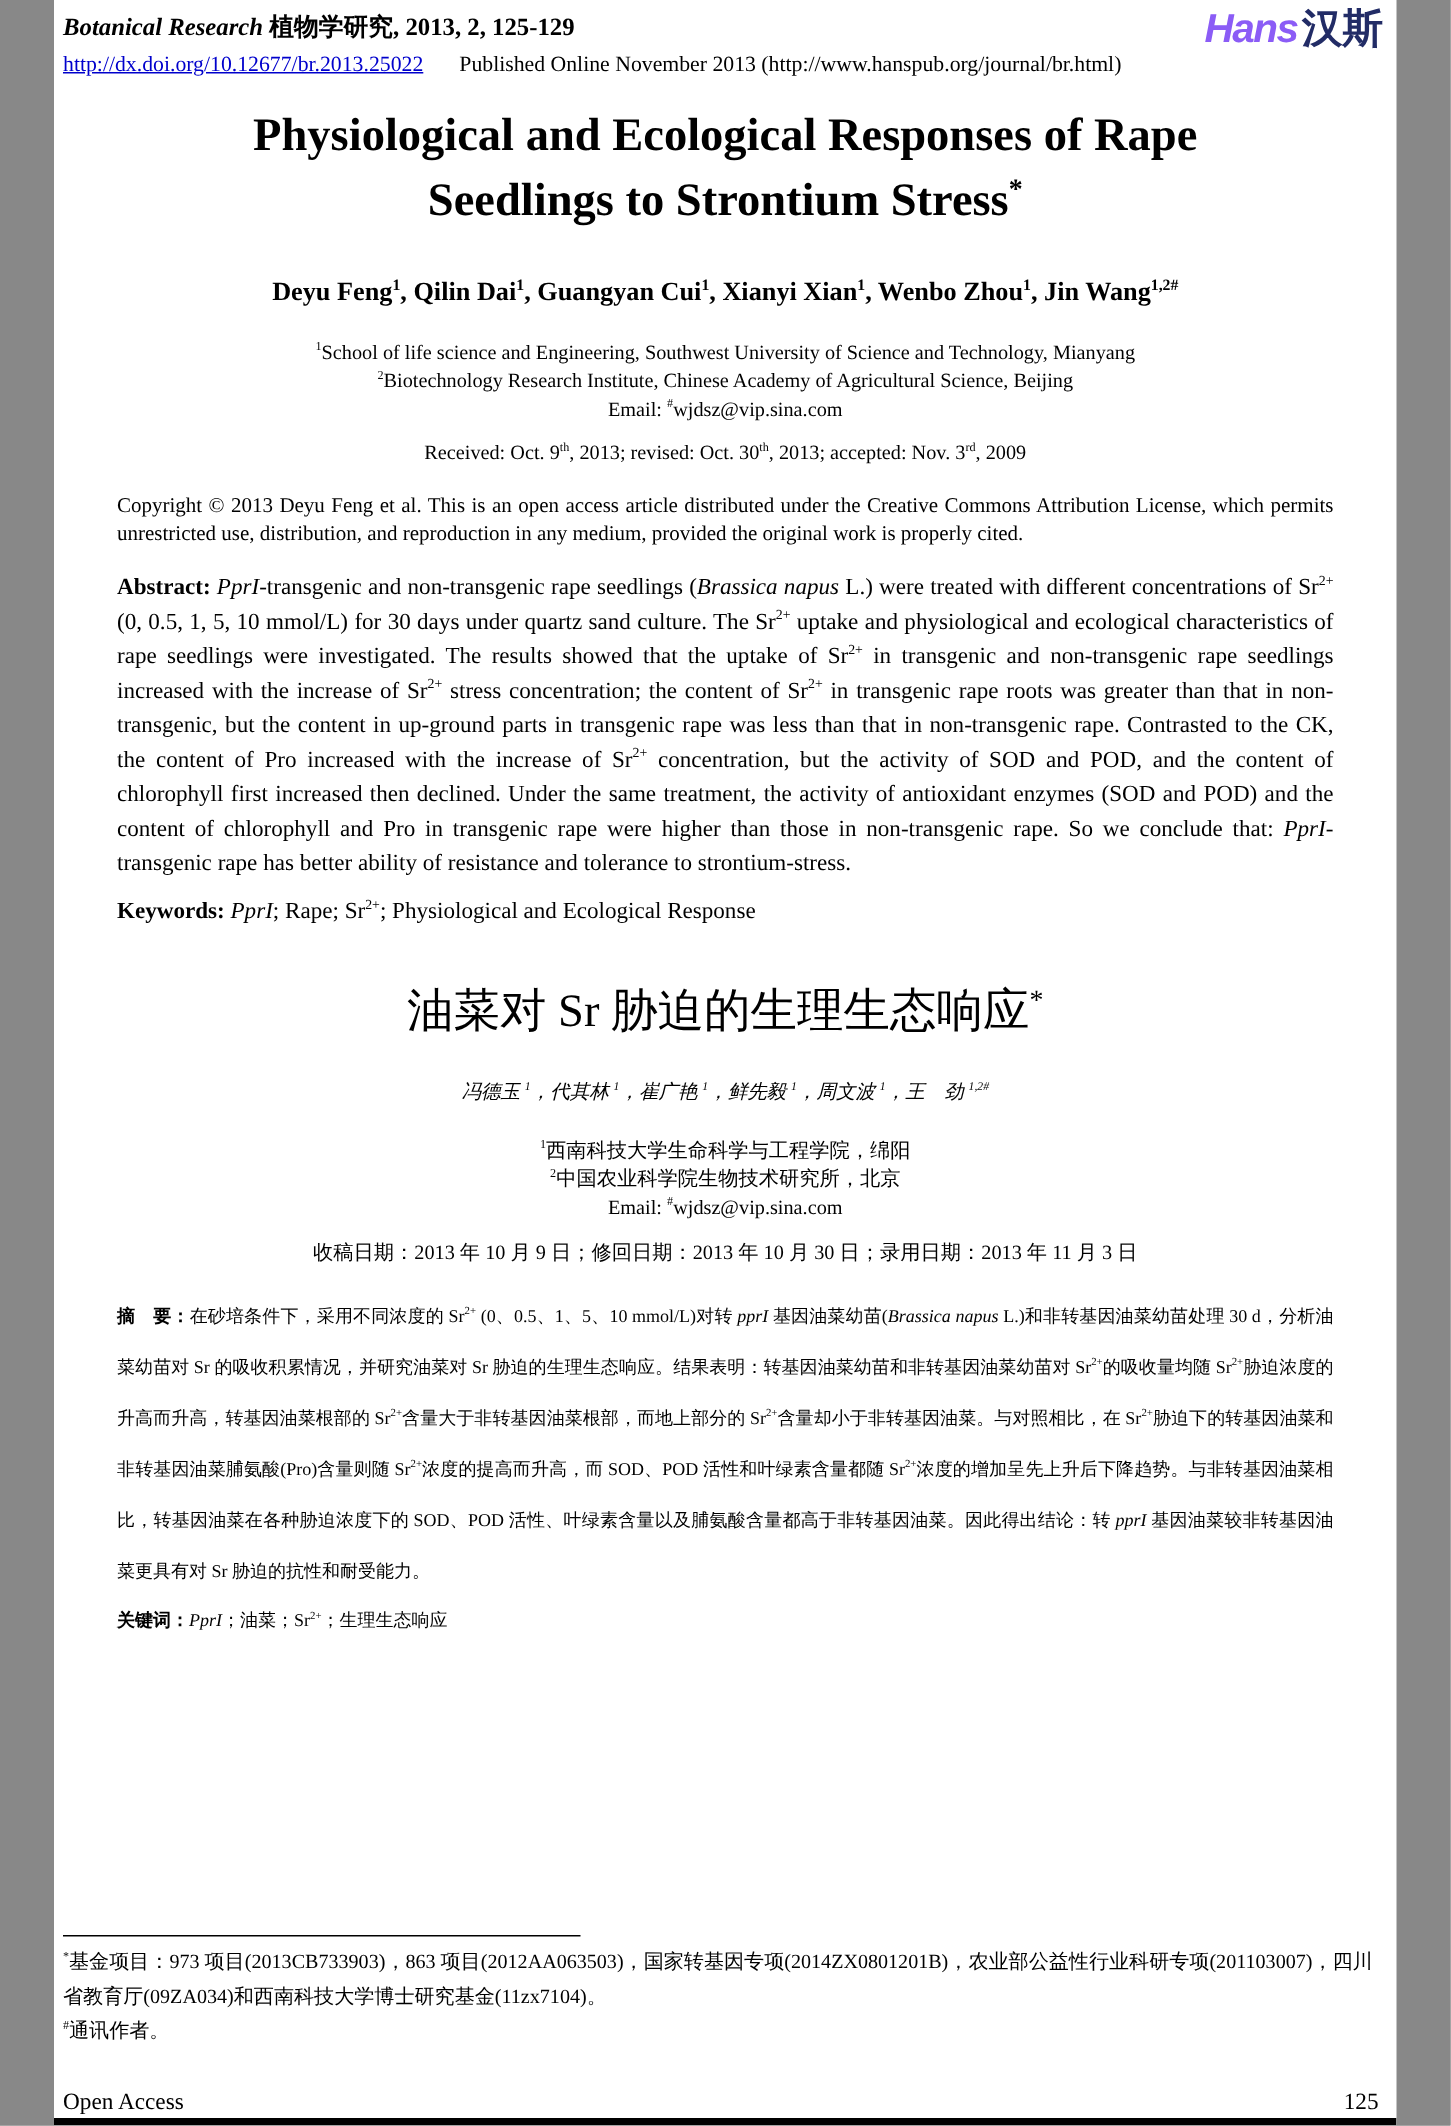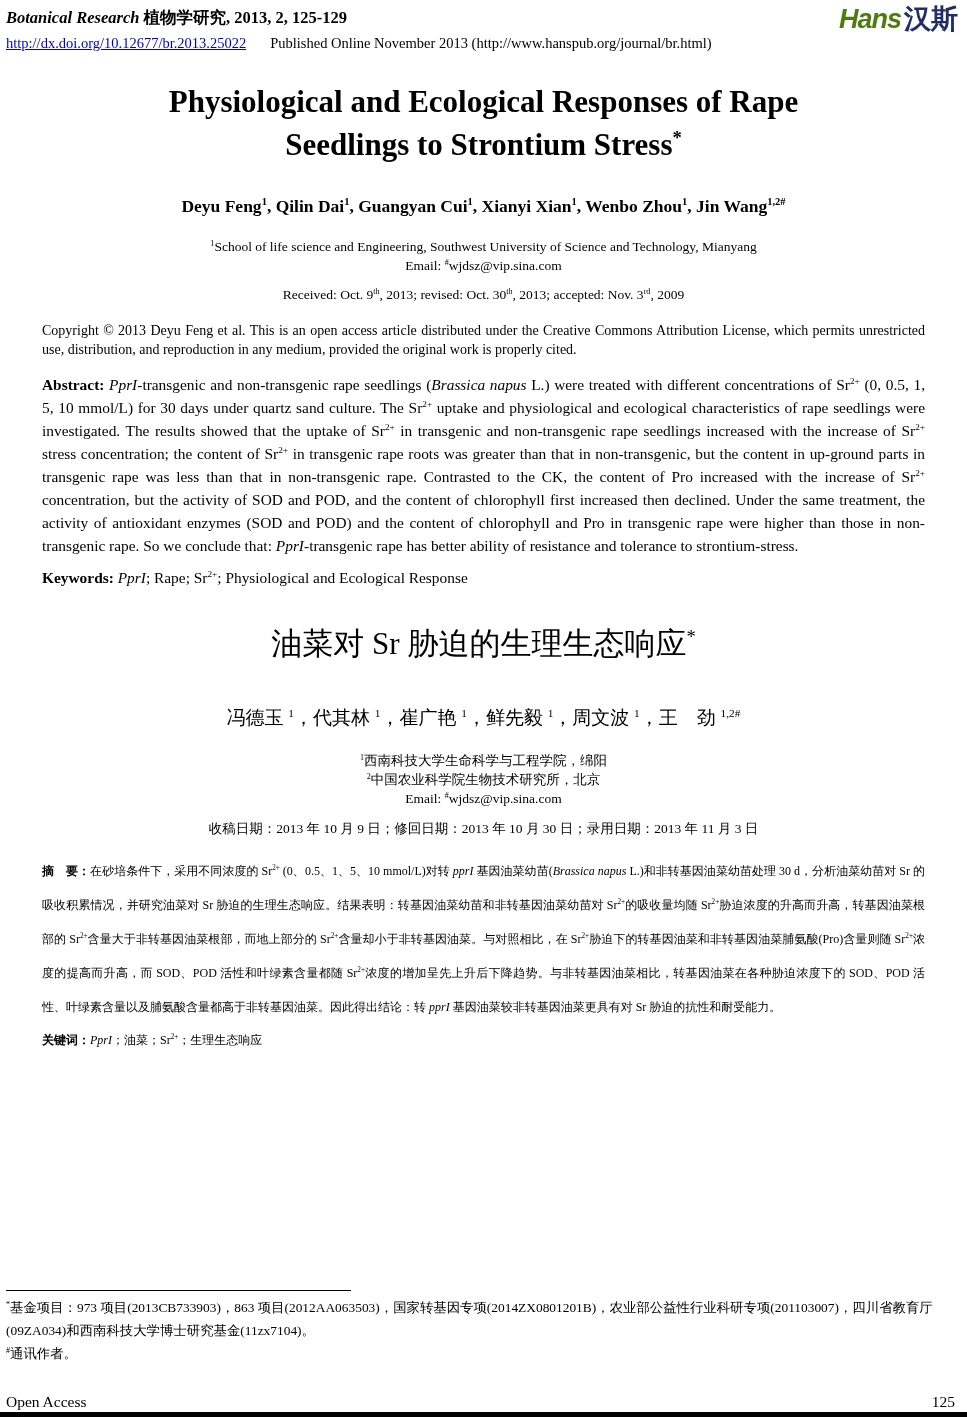--- a/index.html
+++ b/index.html
@@ -1,53 +1,53 @@
 <!DOCTYPE html>
 <html><head>
 <meta charset="utf-8">
 <style>
   html,body{margin:0;padding:0;background:#888;}
   .page{
     position:relative;
-    width:967px;height:1417px;
+    width:895px;height:1417px;
     margin:0 auto;
     background:#ffffff;
     color:#000;
     font-family:"Liberation Serif","DejaVu Serif",serif;
     overflow:hidden;
   }
   
   .b{font-weight:700}
   .i{font-style:italic}
   .bi{font-weight:700;font-style:italic}
   .sup{vertical-align:super;font-size:60%;line-height:0}
 
   
   .hdr{position:relative;padding:7px 6px 0 6px;}
   .hdr-l1{font-size:16.5px;}
   .hdr-l2{font-size:14.5px;margin-top:6px;}
   .doi{color:#0000cc;text-decoration:underline;cursor:pointer;}
   .pub{margin-left:24px;}
   .logo{position:absolute;top:1px;right:9px;font-family:"Liberation Sans","DejaVu Sans",sans-serif;
         font-size:27px;font-weight:700;white-space:nowrap;}
-  .logo .hans{color:#4d7c0f;font-style:italic;letter-spacing:-1px;}
+  .logo .hans{color:#8b5cf6;font-style:italic;letter-spacing:-1px;}
   .logo .hanzi{color:#222c66;margin-left:3px;}
 
   
-  .title{margin:28px 40px 0;text-align:center;font-size:31px;line-height:43px;font-weight:700;}
+  .title{margin:16px 40px 0;text-align:center;font-size:31px;line-height:43px;font-weight:700;}
   .authors{margin-top:30px;text-align:center;font-size:17.5px;font-weight:700;}
   .affil{margin-top:20px;text-align:center;font-size:13.5px;line-height:19px;}
   .received{margin-top:12px;text-align:center;font-size:13.5px;}
   .copyright{margin:18px 42px 0;font-size:14px;line-height:19px;text-align:justify;}
   .abstract{margin:14px 42px 0;font-size:15.4px;line-height:23px;text-align:justify;}
   .keywords{margin:12px 42px 0;font-size:15.4px;}
 
   
   .title-cn{margin:36px 0 0;text-align:center;font-size:31px;font-weight:400;}
-  .authors-cn{margin-top:40px;text-align:center;font-size:19px;}
+  .authors-cn{margin-top:24px;text-align:center;font-size:13px;font-style:italic;}
   .affil-cn{margin-top:20px;text-align:center;font-size:13.5px;line-height:19px;}
   .dates{margin-top:12px;text-align:center;font-size:13.5px;}
   .abstract-cn{margin:16px 42px 0;font-size:12px;line-height:34px;text-align:justify;}
   .keywords-cn{margin:8px 42px 0;font-size:12px;}
 
   
   .footnote{position:absolute;left:6px;right:8px;top:1290px;font-size:13.4px;line-height:23px;}
   .fn-rule{width:345px;height:0;border-top:1.5px solid #000;margin-bottom:5px;}
   .footer{position:absolute;left:6px;right:12px;top:1393px;display:flex;justify-content:space-between;font-size:15.5px;}
   .bottom-bar{position:absolute;left:0;right:0;bottom:0;height:5px;background:#000;}
@@ -69,20 +69,21 @@
 
   <h1 class="title">
     <div>Physiological and Ecological Responses of Rape</div>
     <div><span>Seedlings to Strontium Stress</span><span class="sup">*</span></div>
   </h1>
 
   <div class="authors"><span>Deyu Feng</span><span class="sup">1</span><span>, Qilin Dai</span><span class="sup">1</span><span>, Guangyan Cui</span><span class="sup">1</span><span>, Xianyi Xian</span><span class="sup">1</span><span>, Wenbo Zhou</span><span class="sup">1</span><span>, Jin Wang</span><span class="sup">1,2#</span></div>
 
   <div class="affil">
     <div><span class="sup">1</span><span>School of life science and Engineering, Southwest University of Science and Technology, Mianyang</span></div>
+    <div><span class="sup">2</span><span>Biotechnology Research Institute, Chinese Academy of Agricultural Science, Beijing</span></div>
     <div><span>Email: </span><span class="sup">#</span><span>wjdsz@vip.sina.com</span></div>
   </div>
 
   <div class="received"><span>Received: Oct. 9</span><span class="sup">th</span><span>, 2013; revised: Oct. 30</span><span class="sup">th</span><span>, 2013; accepted: Nov. 3</span><span class="sup">rd</span><span>, 2009</span></div>
 
   <p class="copyright">Copyright © 2013 Deyu Feng et al. This is an open access article distributed under the Creative Commons Attribution License, which permits unrestricted use, distribution, and reproduction in any medium, provided the original work is properly cited.</p>
 
   <p class="abstract"><span class="b">Abstract: </span><span class="i">PprI</span><span>-transgenic and non-transgenic rape seedlings (</span><span class="i">Brassica napus</span><span> L.) were treated with different concentrations of Sr</span><span class="sup">2+</span><span> (0, 0.5, 1, 5, 10 mmol/L) for 30 days under quartz sand culture. The Sr</span><span class="sup">2+</span><span> uptake and physiological and ecological characteristics of rape seedlings were investigated. The results showed that the uptake of Sr</span><span class="sup">2+</span><span> in transgenic and non-transgenic rape seedlings increased with the increase of Sr</span><span class="sup">2+</span><span> stress concentration; the content of Sr</span><span class="sup">2+</span><span> in transgenic rape roots was greater than that in non-transgenic, but the content in up-ground parts in transgenic rape was less than that in non-transgenic rape. Contrasted to the CK, the content of Pro increased with the increase of Sr</span><span class="sup">2+</span><span> concentration, but the activity of SOD and POD, and the content of chlorophyll first increased then declined. Under the same treatment, the activity of antioxidant enzymes (SOD and POD) and the content of chlorophyll and Pro in transgenic rape were higher than those in non-transgenic rape. So we conclude that: </span><span class="i">PprI</span><span>-transgenic rape has better ability of resistance and tolerance to strontium-stress.</span></p>
 
   <p class="keywords"><span class="b">Keywords: </span><span class="i">PprI</span><span>; Rape; Sr</span><span class="sup">2+</span><span>; Physiological and Ecological Response</span></p>

